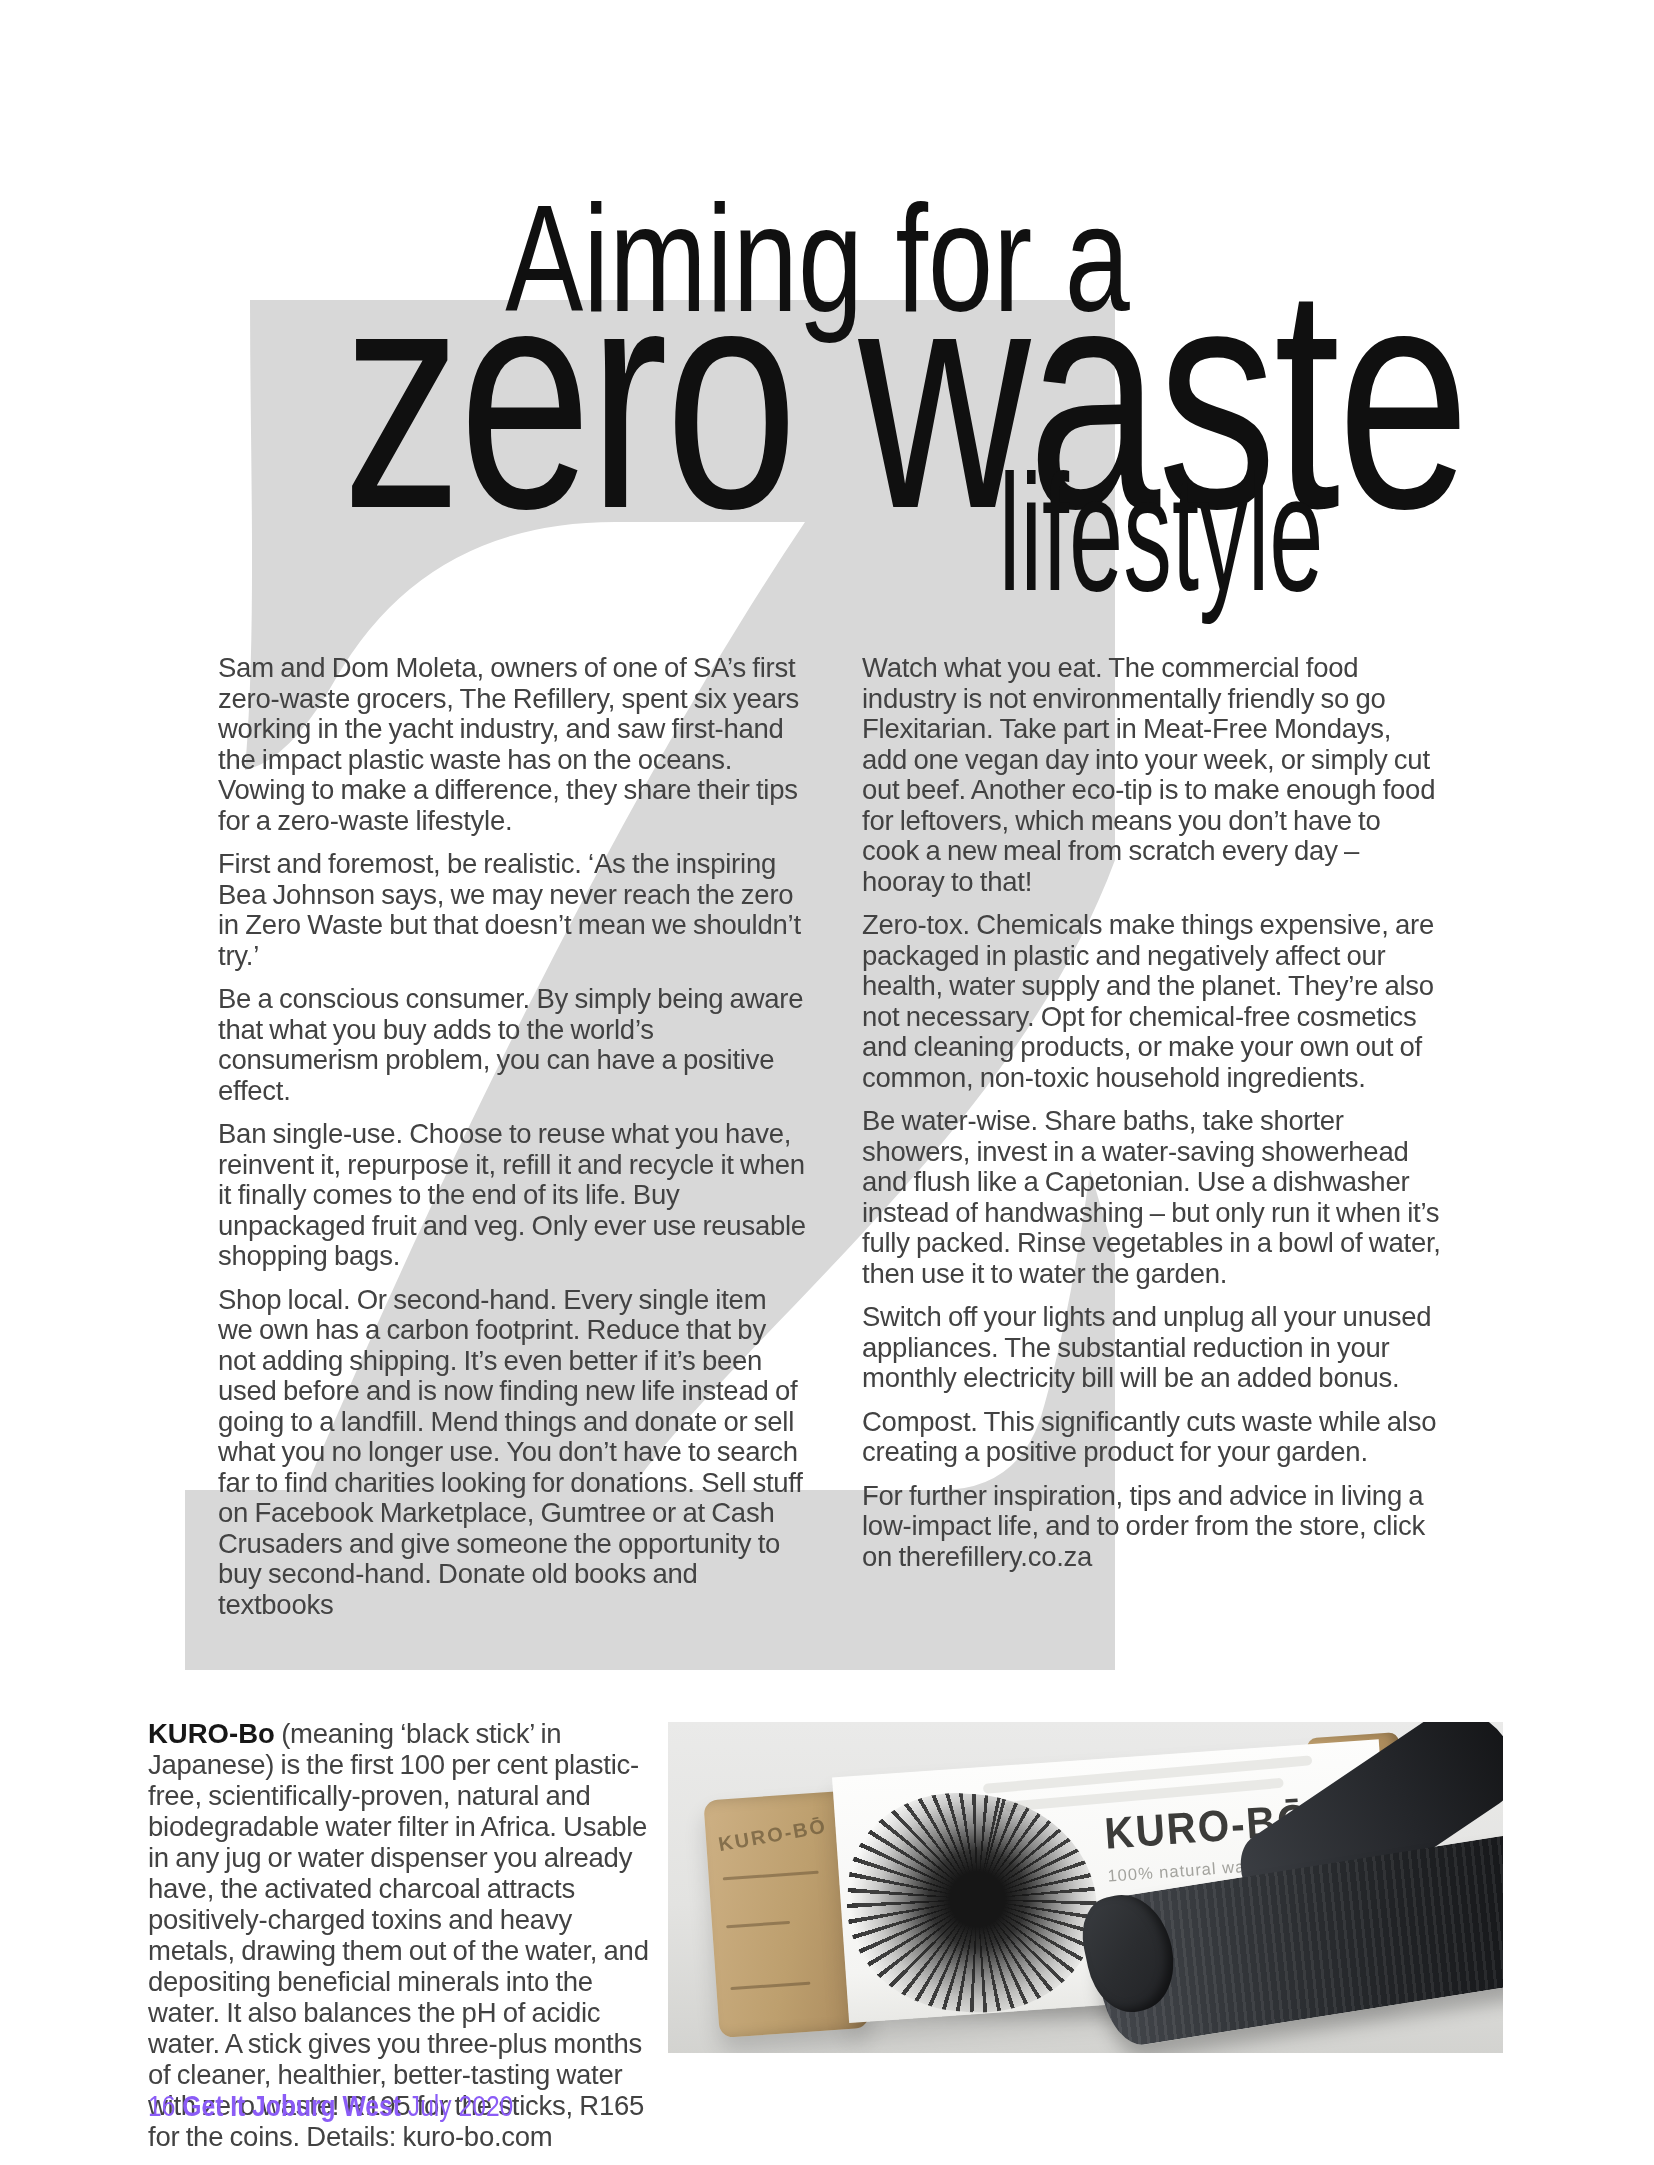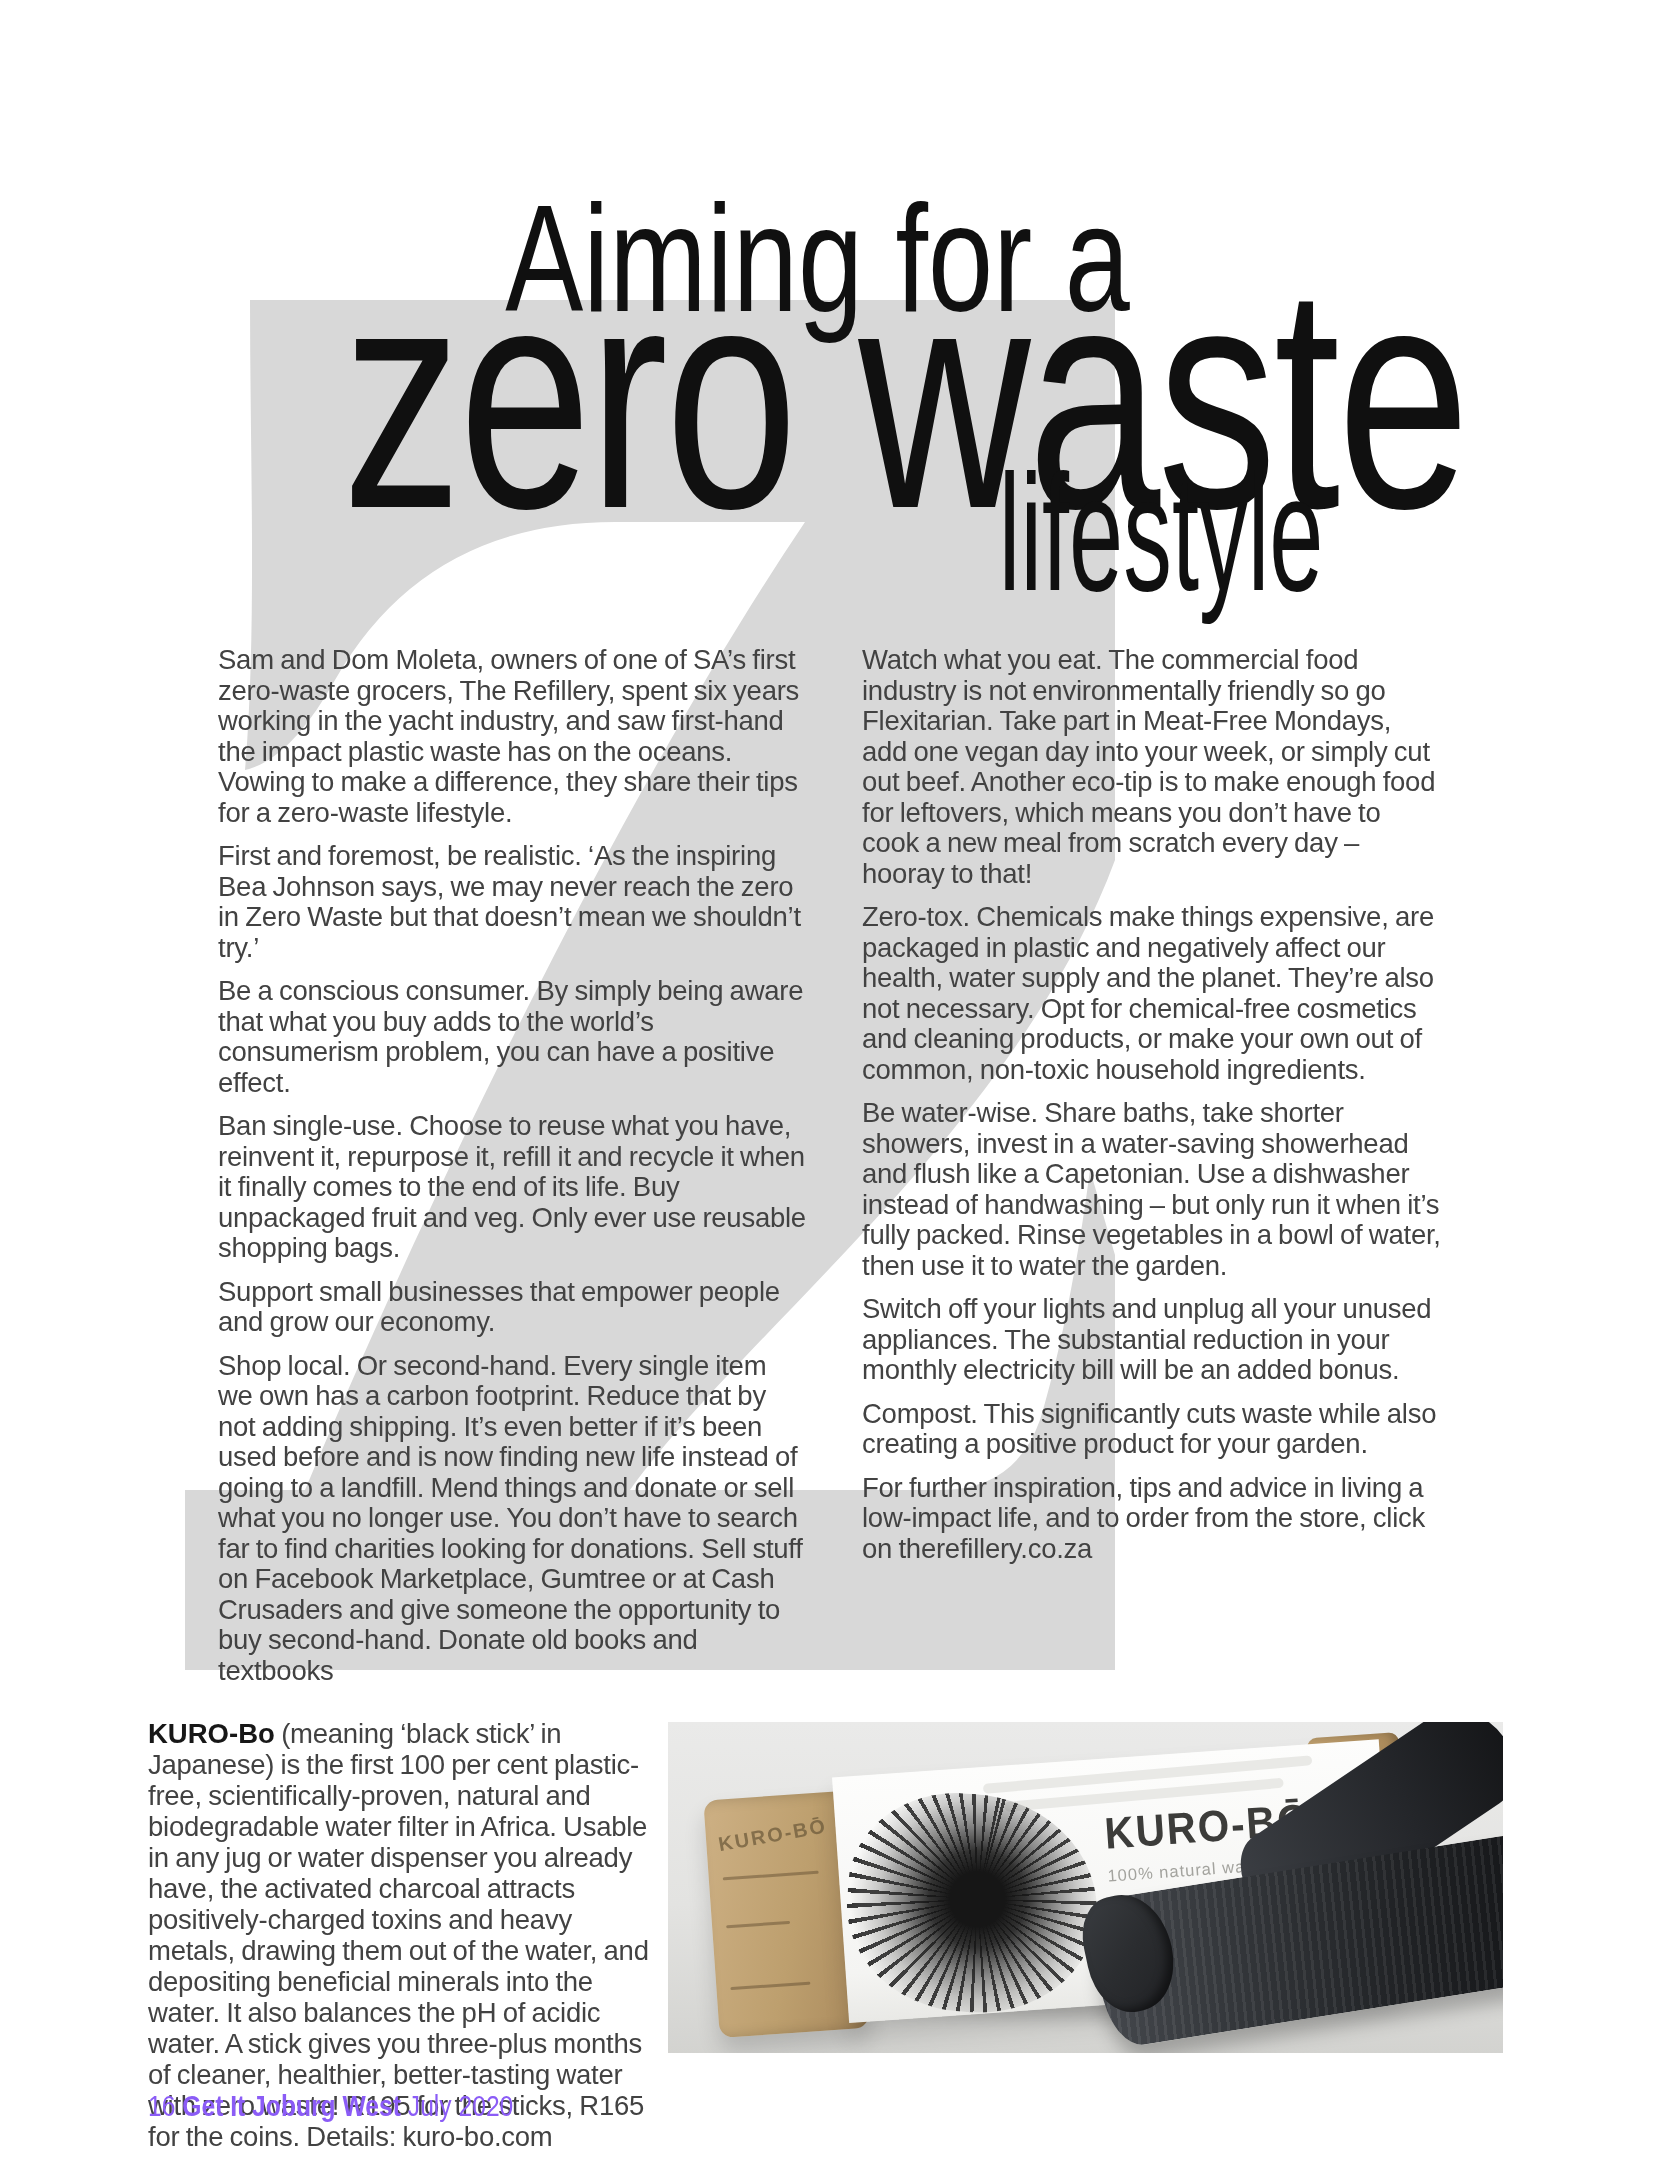--- a/index.html
+++ b/index.html
@@ -31,21 +31,21 @@
   .t3 > span { font-size:165px; transform:translateX(334px) scaleX(0.59); }
 
   
   .col {
     position:absolute; top:645px; z-index:2;
     font-size:27.5px; line-height:30.5px; color:#424242;
     letter-spacing:-0.25px; word-spacing:-1px;
   }
   .col-left  { left:218px; width:588px; }
   .col-right { left:862px; width:580px; }
-  .col p { margin:0 0 13px 0; }
+  .col p { margin:8px 0 13px 0; }
   .seg-i { }
   .seg-b { font-weight:bold; color:#171717; letter-spacing:0; }
 
   
   .product-note {
     position:absolute; left:148px; top:1718px; width:507px; z-index:2;
     font-size:27.5px; line-height:31px; color:#424242;
     letter-spacing:-0.25px; word-spacing:-1px;
   }
 
@@ -158,21 +158,20 @@
 
 <div class="title-line t1"><span>Aiming for a</span></div>
 <div class="title-line t2"><span>zero waste</span></div>
 <div class="title-line t3"><span>lifestyle</span></div>
 
 <div class="col col-left" id="col-left">
     <p><span>Sam and Dom Moleta, owners of one of SA’s first zero-waste grocers, The Refillery, spent six years working in the yacht industry, and saw first-hand the impact plastic waste has on the oceans. Vowing to make a difference, they share their tips for a zero-waste lifestyle.</span></p>
     <p><span>First and foremost, be realistic. ‘As the inspiring Bea Johnson says, we may never reach the zero in Zero Waste but that doesn’t mean we shouldn’t try.’</span></p>
     <p><span>Be a conscious consumer. By simply being aware that what you buy adds to the world’s consumerism problem, you can have a positive effect.</span></p>
     <p><span>Ban single-use. Choose to reuse what you have, reinvent it, repurpose it, refill it and recycle it when it finally comes to the end of its life. Buy unpackaged fruit and veg. Only ever use reusable shopping bags.</span></p>
-    <p><span>Support small businesses that empower people and grow our economy.</span></p>
     <p><span>Shop local. Or second-hand. Every single item we own has a carbon footprint. Reduce that by not adding shipping. It’s even better if it’s been used before and is now finding new life instead of going to a landfill. Mend things and donate or sell what you no longer use. You don’t have to search far to find charities looking for donations. Sell stuff on Facebook Marketplace, Gumtree or at Cash Crusaders and give someone the opportunity to buy second-hand. Donate old books and textbooks</span></p>
   </div>
 <div class="col col-right" id="col-right">
     <p><span>Watch what you eat. The commercial food industry is not environmentally friendly so go Flexitarian. Take part in Meat-Free Mondays, add one vegan day into your week, or simply cut out beef. Another eco-tip is to make enough food for leftovers, which means you don’t have to cook a new meal from scratch every day – hooray to that!</span></p>
     <p><span>Zero-tox. Chemicals make things expensive, are packaged in plastic and negatively affect our health, water supply and the planet. They’re also not necessary. Opt for chemical-free cosmetics and cleaning products, or make your own out of common, non-toxic household ingredients.</span></p>
     <p><span>Be water-wise. Share baths, take shorter showers, invest in a water-saving showerhead and flush like a Capetonian. Use a dishwasher instead of handwashing – but only run it when it’s fully packed. Rinse vegetables in a bowl of water, then use it to water the garden.</span></p>
     <p><span>Switch off your lights and unplug all your unused appliances. The substantial reduction in your monthly electricity bill will be an added bonus.</span></p>
     <p><span>Compost. This significantly cuts waste while also creating a positive product for your garden.</span></p>
     <p><span>For further inspiration, tips and advice in living a low-impact life, and to order from the store, click on </span><span class="seg-i">therefillery.co.za</span></p>
   </div>

